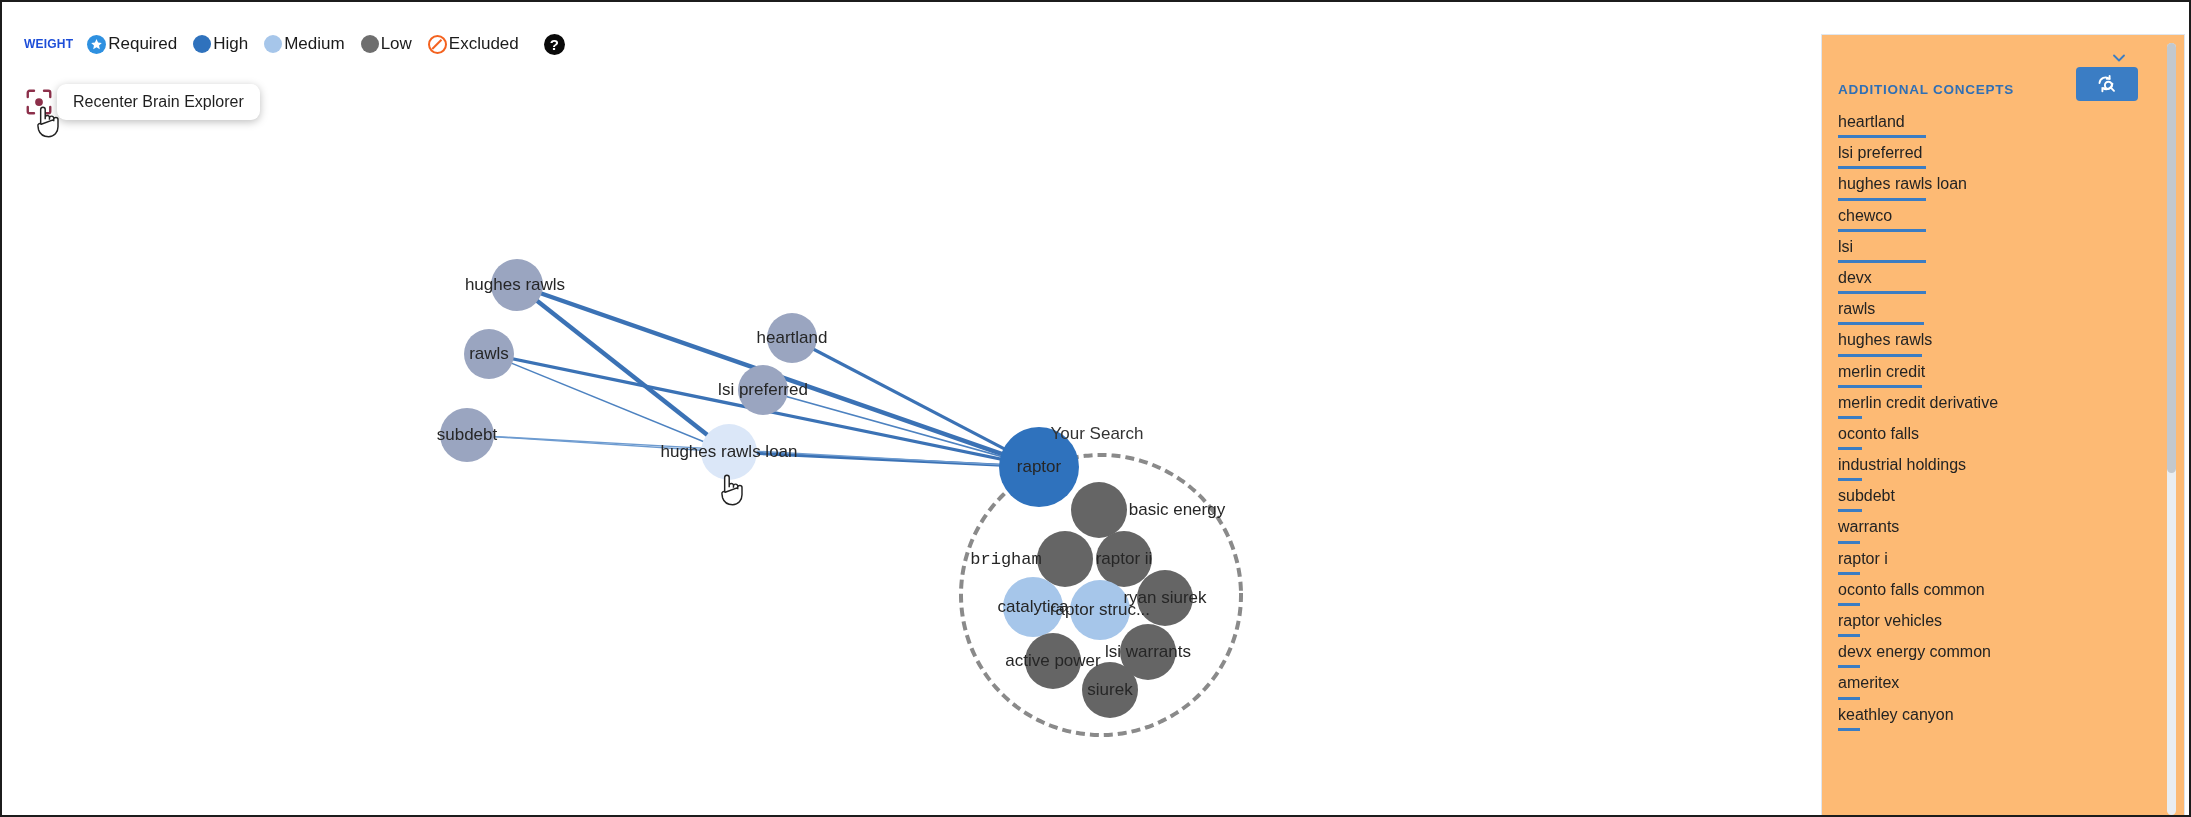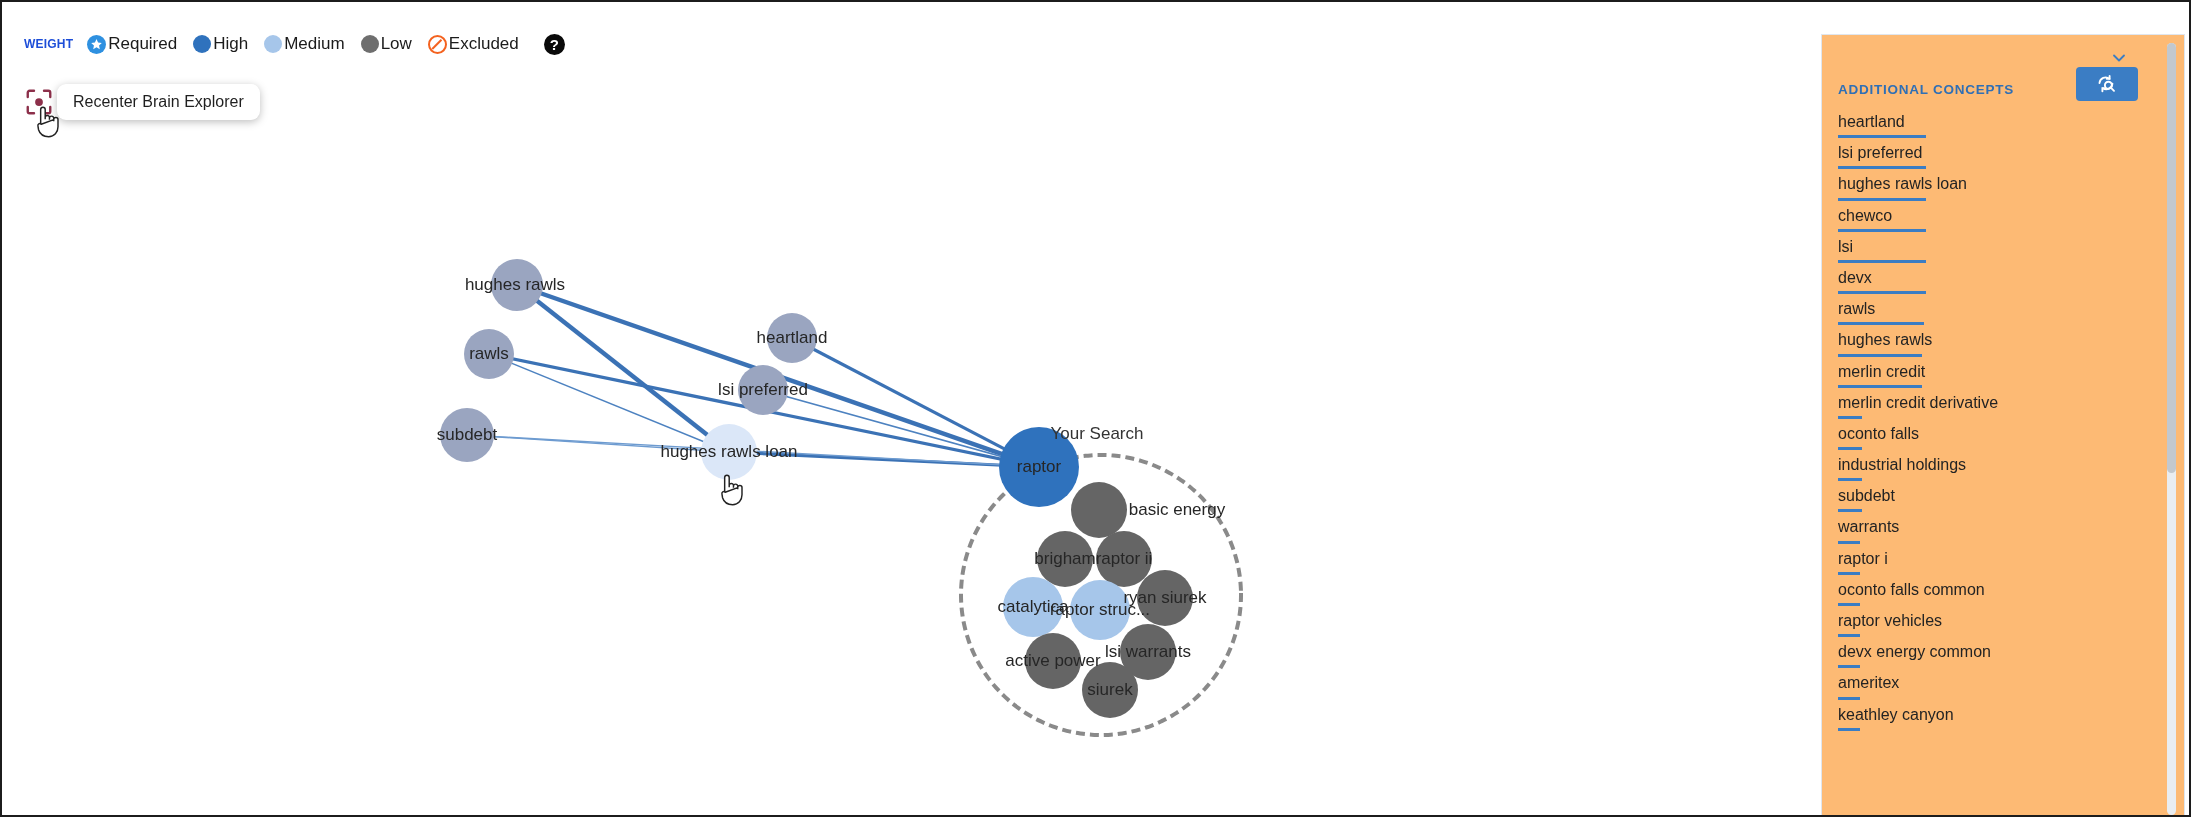--- a/index.html
+++ b/index.html
@@ -215,21 +215,21 @@
   </svg>
   <div id="labels-layer">
       <div class="node-label" style="left: 513px; top: 283px;">hughes rawls</div>
       <div class="node-label" style="left: 487px; top: 352px;">rawls</div>
       <div class="node-label" style="left: 465px; top: 433px;">subdebt</div>
       <div class="node-label" style="left: 790px; top: 336px;">heartland</div>
       <div class="node-label" style="left: 761px; top: 388px;">lsi preferred</div>
       <div class="node-label" style="left: 727px; top: 450px;">hughes rawls loan</div>
       <div class="node-label" style="left: 1037px; top: 465px;">raptor</div>
       <div class="node-label" style="left: 1130px; top: 508px; margin-left: 45px;">basic energy</div>
-      <div class="node-label" style="left: 1063px; top: 557px;">brigham</div>
+      <div class="node-label" style="left: 1004px; top: 557px; font-family: Liberation Mono, monospace;">brigham</div>
       <div class="node-label" style="left: 1122px; top: 557px;">raptor ii</div>
       <div class="node-label" style="left: 1031px; top: 605px;">catalytica</div>
       <div class="node-label" style="left: 1098px; top: 608px;">raptor struc...</div>
       <div class="node-label" style="left: 1163px; top: 596px;">ryan siurek</div>
       <div class="node-label" style="left: 1146px; top: 650px;">lsi warrants</div>
       <div class="node-label" style="left: 1051px; top: 659px; text-align: right;">active power</div>
       <div class="node-label" style="left: 1108px; top: 688px;">siurek</div>
     </div>
   <div class="node-label search-tag" id="search-tag" style="left: 1095px; top: 432px;">Your Search</div>
 

